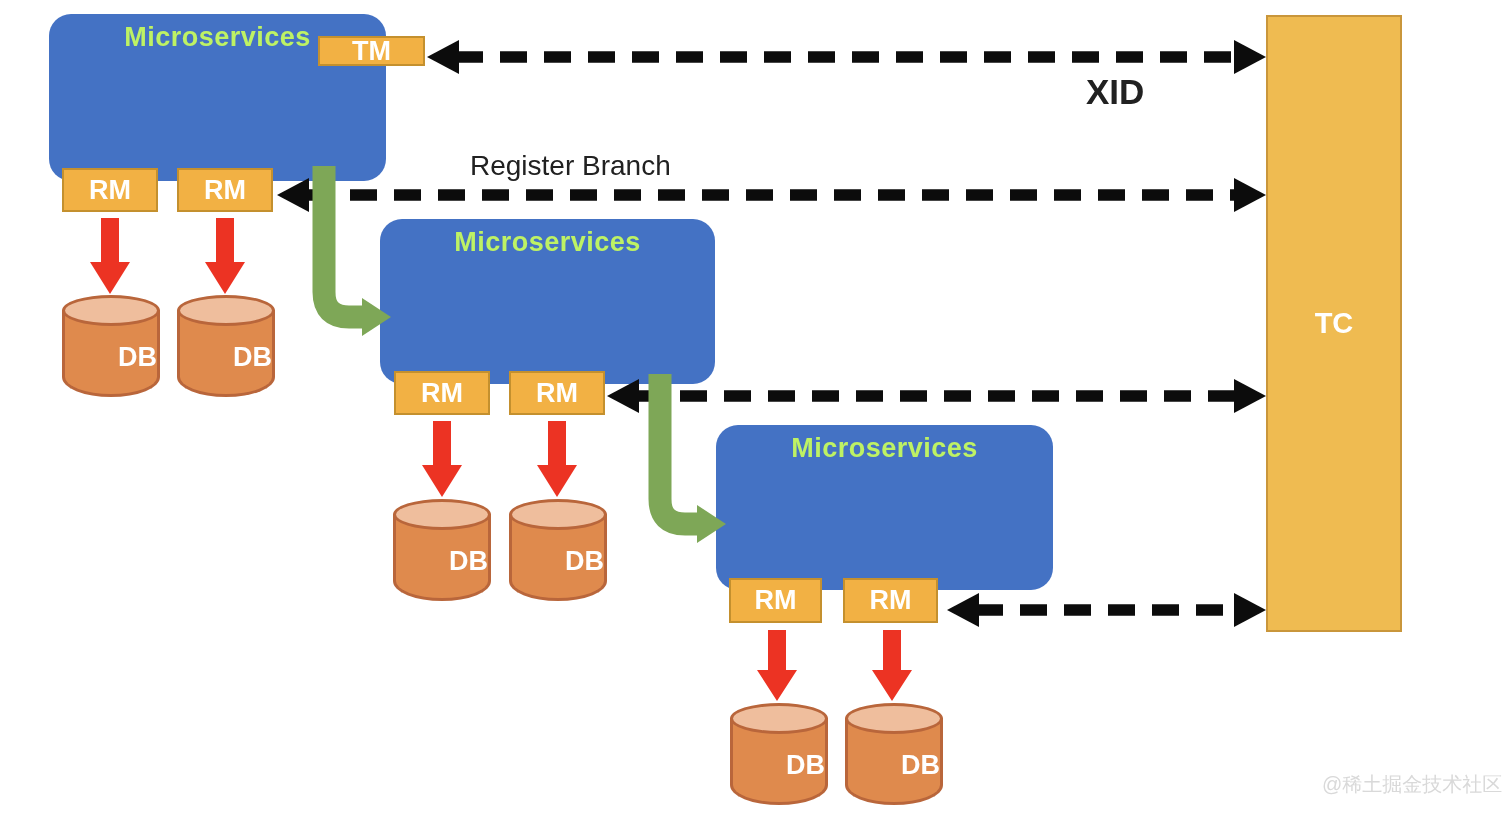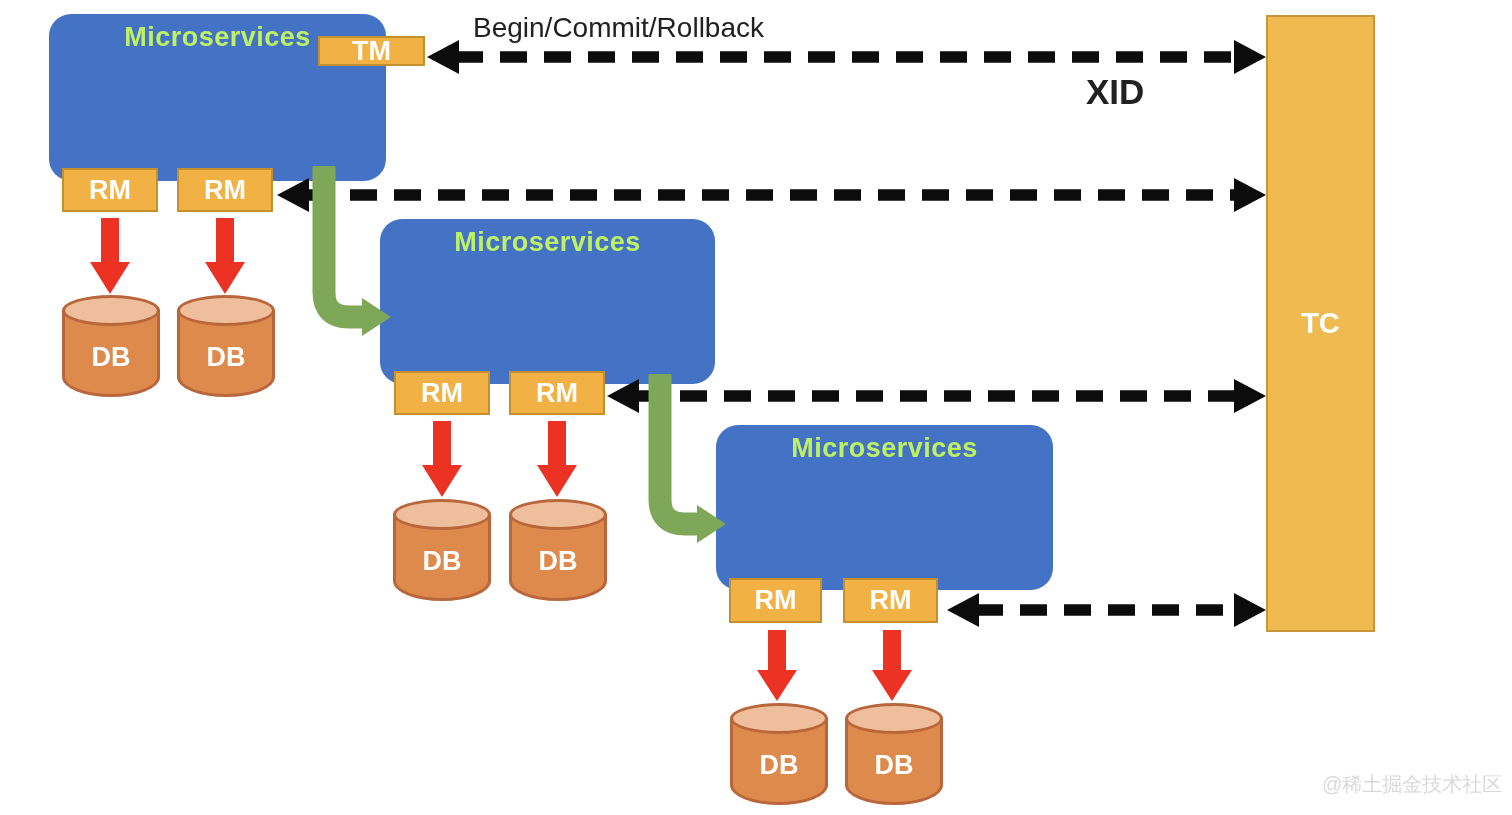--- a/index.html
+++ b/index.html
@@ -16,32 +16,32 @@
     letter-spacing:0.5px;
   }
   
   .badge{
     position:absolute;background:#F2B144;border:2px solid #C4902E;box-sizing:border-box;
     color:#ffffff;font-weight:bold;font-size:27px;
     display:flex;align-items:center;justify-content:center;
   }
   
   .tc{
-    position:absolute;left:1266px;top:15px;width:109px;height:617px;
+    position:absolute;left:1266px;top:15px;width:136px;height:617px;
     background:#EFBB51;border:2px solid #C9963B;box-sizing:border-box;
     display:flex;align-items:center;justify-content:center;
     color:#ffffff;font-weight:bold;font-size:29px;
   }
   
   .db{position:absolute;width:98px;height:102px;}
   .db .body{
     position:absolute;left:0;right:0;top:15px;bottom:0;background:#DF8A4D;
     border:3px solid #B9663B;border-top:none;box-sizing:border-box;
     border-radius:0 0 49px 49px / 0 0 20px 20px;
-    display:flex;align-items:center;justify-content:center;
+    display:flex;align-items:center;justify-content:flex-end;
   }
   .db .top{
     position:absolute;left:0;right:0;top:0;height:31px;background:#EFBE9D;
     border:3px solid #B9663B;box-sizing:border-box;border-radius:50%;
   }
   .db .db-label{color:#ffffff;font-weight:bold;font-size:27px;margin-top:10px;}
   
   .anno{position:absolute;color:#212121;font-size:28px;white-space:nowrap;}
   .anno.xid{font-weight:600;font-size:35px;}
   
@@ -170,18 +170,18 @@
       <path d="M 324 166 L 324 292 Q 324 317 349 317 L 363 317" fill="none" stroke="#7EA757" stroke-width="23"></path>
       <polygon points="362,298 391,317 362,336" fill="#7EA757"></polygon>
     </g>
 
     <g>
       <path d="M 660 374 L 660 499 Q 660 524 685 524 L 698 524" fill="none" stroke="#7EA757" stroke-width="23"></path>
       <polygon points="697,505 726,524 697,543" fill="#7EA757"></polygon>
     </g>
   </svg>
 
-  <div class="anno" style="left:473px;top:12px;">Begin/Commit/Rollback</div>
   <div class="anno xid" style="left:1086px;top:72px;">XID</div>
+  <div class="anno" style="left:470px;top:150px;">Register Branch</div>
 
   <div class="watermark">@稀土掘金技术社区</div>
 
 </div>
 
 </body></html>

